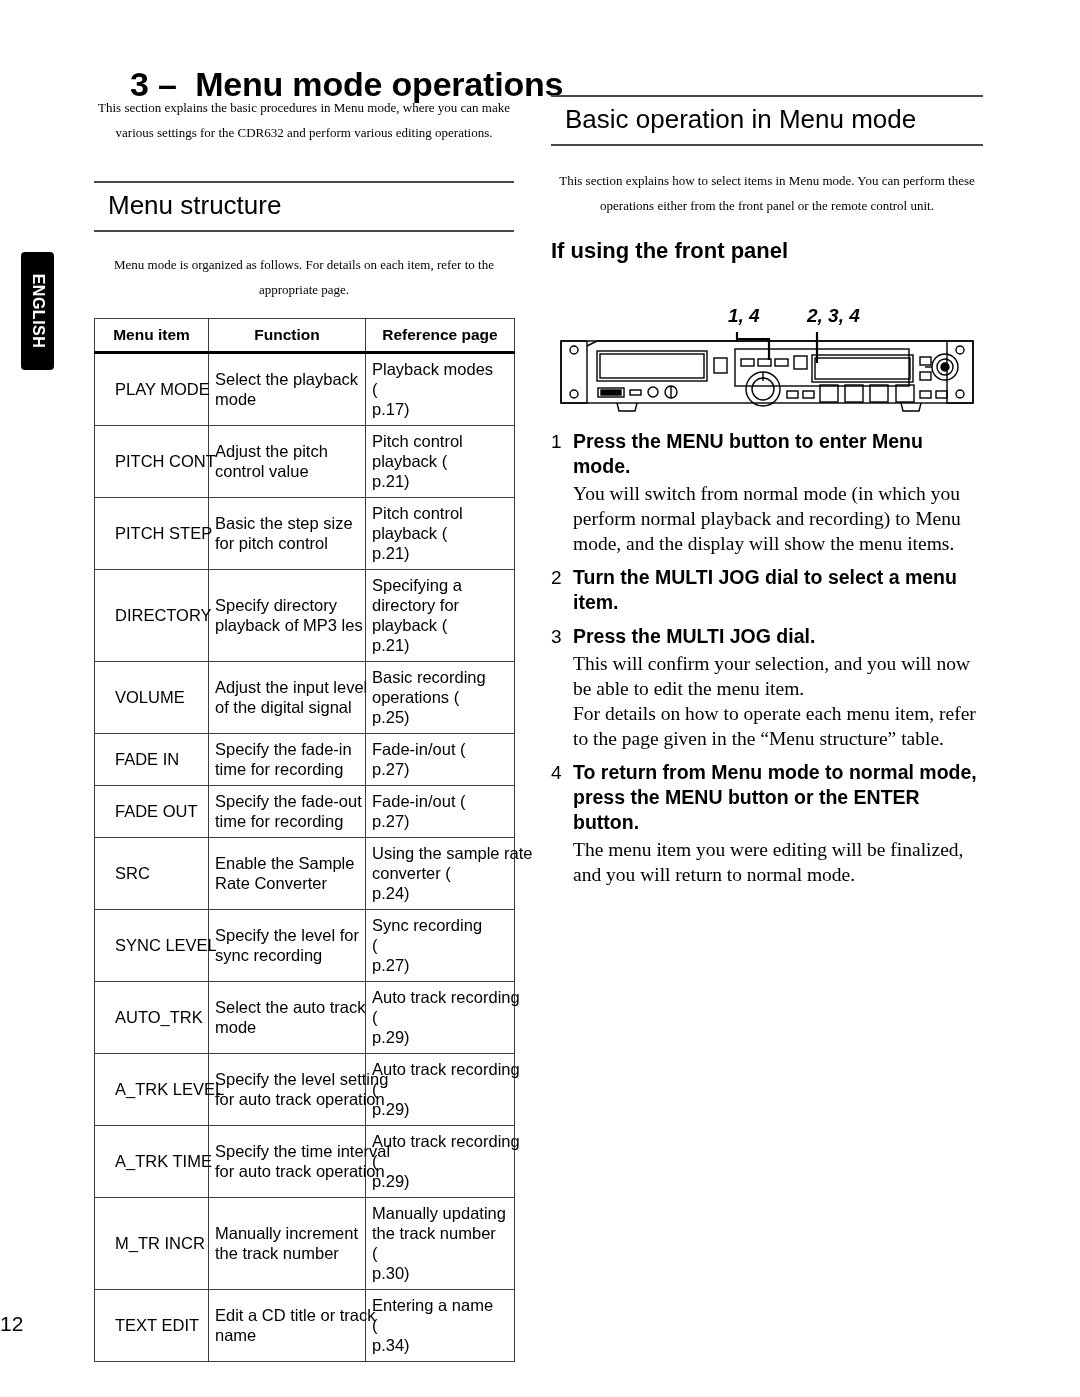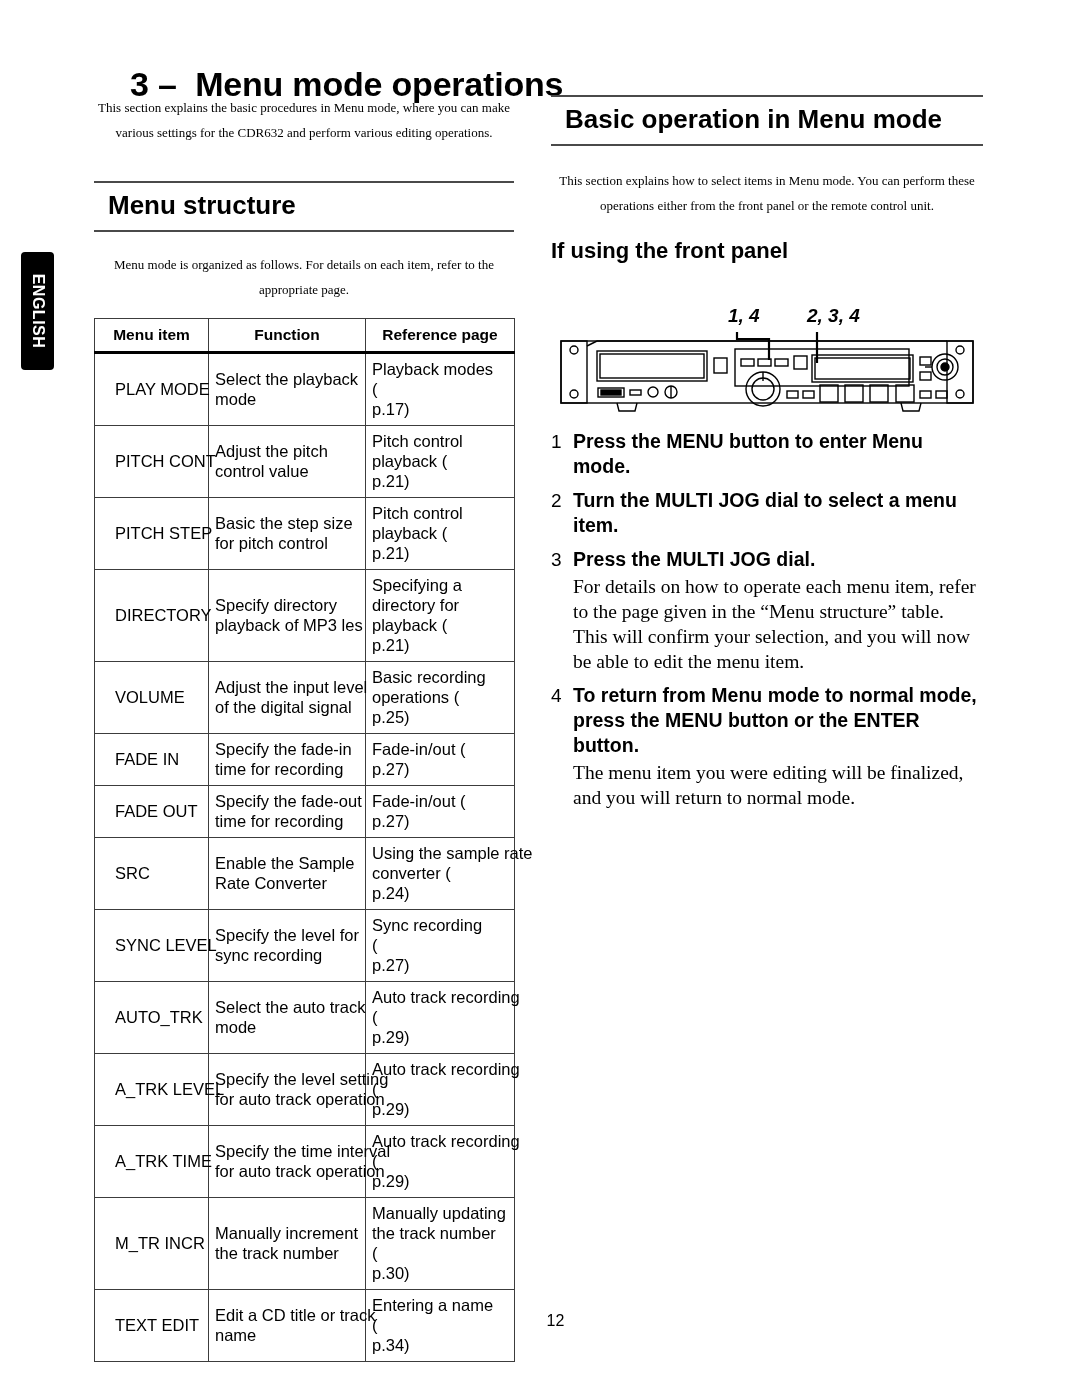--- a/index.html
+++ b/index.html
@@ -74,21 +74,21 @@
     line-height: 25px;
     text-align: center;
   }
 
   
   .section-head {
     border-top: 2px solid #4a4a4a;
     border-bottom: 2px solid #4a4a4a;
     padding: 7px 0 9px 14px;
     font-family: "Liberation Sans", sans-serif;
-    font-weight: bold;
+    font-weight: normal;
     font-size: 26px;
   }
   .subsection-head {
     font-family: "Liberation Sans", sans-serif;
     font-weight: bold;
     font-size: 22px;
   }
 
   
   table.menu-table {
@@ -172,24 +172,22 @@
     line-height: 25px;
   }
   .step-body + .step-body { margin-top: 0; }
 
   
   #page-number {
     position: absolute;
     left: 0;
     right: 0;
     top: 1312px;
-    text-align: center;
-    font-family: "Liberation Sans", sans-serif;
-    font-size: 16px;
-    padding-left: 31px;
+    font-family: "Liberation Sans", sans-serif;
+    font-size: 21px;
   }
 </style>
 </head>
 <body>
 
 <div id="lang-tab">
   <span class="lang-text">ENGLISH</span>
 </div>
 
 <h1 id="chapter-title">3 –  Menu mode operations</h1>
@@ -407,34 +405,35 @@
   <div class="subsection-head">If using the front panel</div>
 
   <div style="height:156px"></div>
 
   <div id="steps-list">
       <div>
         <div class="step">
           <div class="step-num">1</div>
           <div class="step-title">Press the MENU button to enter Menu mode.</div>
         </div>
+        <div class="step-body">You will switch from normal mode (in which you perform normal playback and recording) to Menu mode, and the display will show the menu items.</div>
       </div>
       <div>
         <div class="step">
           <div class="step-num">2</div>
           <div class="step-title">Turn the MULTI JOG dial to select a menu item.</div>
         </div>
       </div>
       <div>
         <div class="step">
           <div class="step-num">3</div>
           <div class="step-title">Press the MULTI JOG dial.</div>
         </div>
+        <div class="step-body">This will confirm your selection, and you will now be able to edit the menu item.</div>
         <div class="step-body">For details on how to operate each menu item, refer to the page given in the “Menu structure” table.</div>
-        <div class="step-body">This will confirm your selection, and you will now be able to edit the menu item.</div>
       </div>
       <div>
         <div class="step">
           <div class="step-num">4</div>
           <div class="step-title">To return from Menu mode to normal mode, press the MENU button or the ENTER button.</div>
         </div>
         <div class="step-body">The menu item you were editing will be finalized, and you will return to normal mode.</div>
       </div>
     </div>
 </div>

